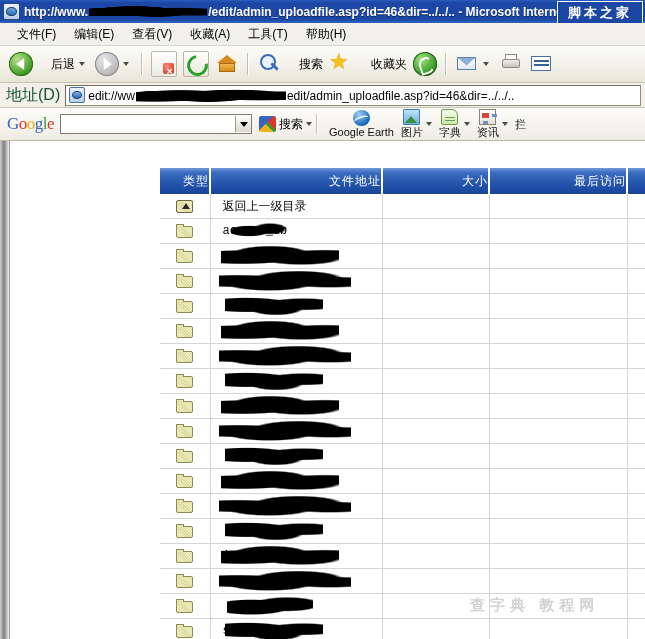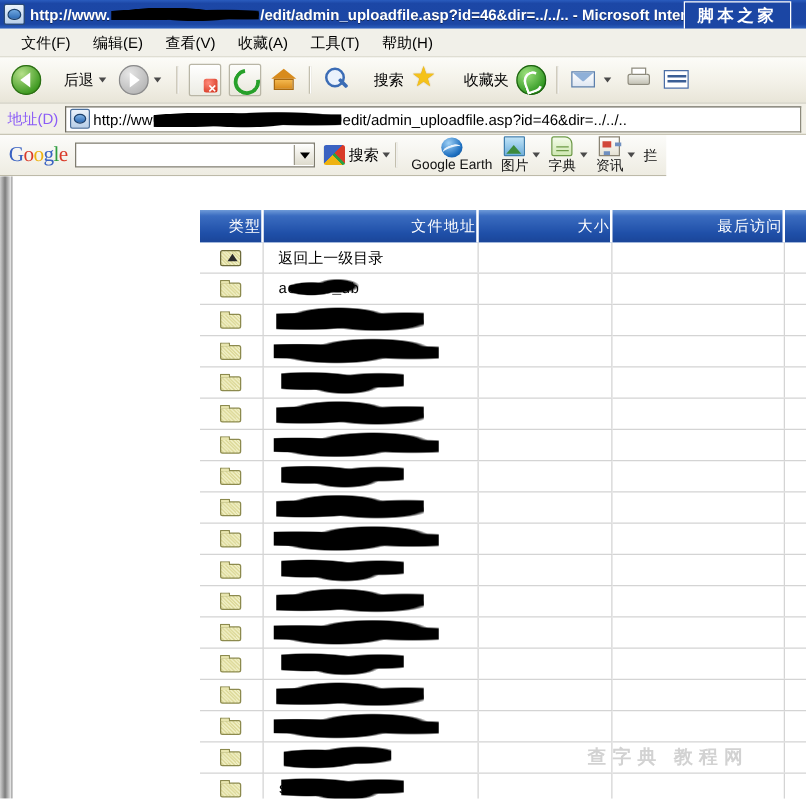--- a/index.html
+++ b/index.html
@@ -37,21 +37,21 @@
     display:inline-block;vertical-align:-2px;width:118px;height:13px;margin:0 1px;
     background:
       radial-gradient(ellipse at 18% 55%,#000 0 38%,transparent 40%),
       radial-gradient(ellipse at 38% 40%,#000 0 34%,transparent 38%),
       radial-gradient(ellipse at 57% 62%,#000 0 30%,transparent 36%),
       radial-gradient(ellipse at 76% 45%,#111 0 26%,transparent 34%),
       radial-gradient(ellipse at 90% 60%,#222 0 20%,transparent 30%);
     filter:contrast(180%);
   }
   .jb-badge{
-    position:absolute;right:12px;top:1px;width:84px;height:21px;
+    position:absolute;right:2px;top:1px;width:84px;height:21px;
     border:1px solid #ffffff;background:#1b46a4;
     display:flex;align-items:center;justify-content:center;
     color:#ffffff;font-size:13px;font-weight:bold;letter-spacing:3px;
   }
   .jb-url{
     position:absolute;right:4px;top:25px;width:82px;text-align:center;
     color:#2a2a2a;font-size:10px;font-family:"Liberation Mono","DejaVu Sans Mono",monospace;
     letter-spacing:.3px;
   }
 
@@ -142,21 +142,21 @@
     background:#3a5e95;box-shadow:0 4px 0 #3a5e95;}
 
   
   .addrbar{
     position:absolute;left:0;top:83px;width:645px;height:25px;
     background:linear-gradient(to bottom,#f7f6ef,#ecead f);
     background:#f2f0e7;
     border-bottom:1px solid #c8c5b5;
     display:flex;align-items:center;padding-left:6px;box-sizing:border-box;
   }
-  .addr-label{font-size:12px;color:#8b5cf6;white-space:nowrap;margin-right:5px;}
+  .addr-label{font-size:16px;color:#14532d;white-space:nowrap;margin-right:5px;}
   .addr-field{
     flex:1;height:19px;background:#ffffff;border:1px solid #8d8a7c;
     border-top-color:#6f6c60;border-left-color:#6f6c60;
     display:flex;align-items:center;overflow:hidden;position:relative;
     margin-right:4px;
   }
   .addr-ico{
     width:14px;height:14px;margin:0 3px;flex:none;
     background:linear-gradient(#eaf2fb,#b9cfe8);border:1px solid #4a6f9c;border-radius:2px;position:relative;
   }
@@ -175,21 +175,21 @@
       radial-gradient(ellipse at 30% 45%,#000 0 36%,transparent 40%),
       radial-gradient(ellipse at 48% 62%,#000 0 32%,transparent 37%),
       radial-gradient(ellipse at 66% 40%,#000 0 30%,transparent 36%),
       radial-gradient(ellipse at 84% 58%,#111 0 26%,transparent 33%),
       radial-gradient(ellipse at 95% 42%,#333 0 18%,transparent 28%);
     filter:contrast(200%);
   }
 
   
   .gbar{
-    position:absolute;left:0;top:108px;width:533px;height:33px;
+    position:absolute;left:0;top:108px;width:645px;height:33px;
     background:linear-gradient(to bottom,#fcfcfa,#eeece2);
     border-bottom:1px solid #bdbaa9;
     display:flex;align-items:center;padding-left:7px;box-sizing:border-box;overflow:hidden;
   }
   .glogo{font-size:17px;letter-spacing:-.5px;white-space:nowrap;font-family:"Liberation Serif","DejaVu Serif",serif;}
   .glogo b{font-weight:normal;}
   .gl-b{color:#3b63c2;}.gl-r{color:#d93a28;}.gl-y{color:#eeb211;}.gl-g{color:#2f9e3f;}
   .gsearch{
     width:190px;height:18px;background:#fff;border:1px solid #7f7c6f;
     display:flex;align-items:center;margin-left:6px;
@@ -386,21 +386,21 @@
     </div>
     <div class="tbtn">
       <span class="ic ic-edit"></span>
     </div>
   </div>
 
   <div class="addrbar">
     <span class="addr-label">地址(D)</span>
     <div class="addr-field">
       <span class="addr-ico"></span>
-      <span class="addr-text"><span>http://ww</span><span class="addr-redact"></span><span>edit/admin_uploadfile.asp?id=46&amp;dir=../../..</span></span>
+      <span class="addr-text"><span>edit://ww</span><span class="addr-redact"></span><span>edit/admin_uploadfile.asp?id=46&amp;dir=../../..</span></span>
     </div>
   </div>
 
   <div class="gbar">
     <div class="glogo">
       <b class="gl-b">G</b><b class="gl-r">o</b><b class="gl-y">o</b><b class="gl-b">g</b><b class="gl-g">l</b><b class="gl-r">e</b>
     </div>
     <div class="gsearch">
       <span class="addr-text" style="padding-left:4px"></span>
       <span class="gdrop"></span>

